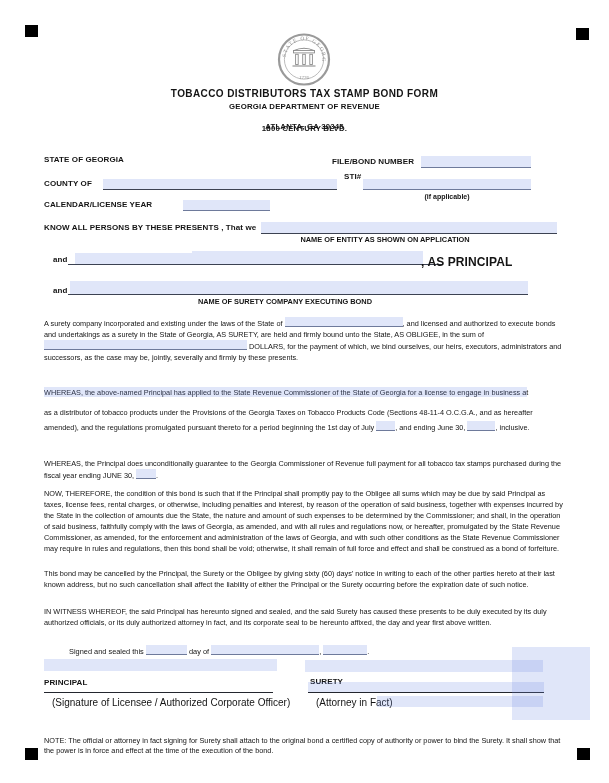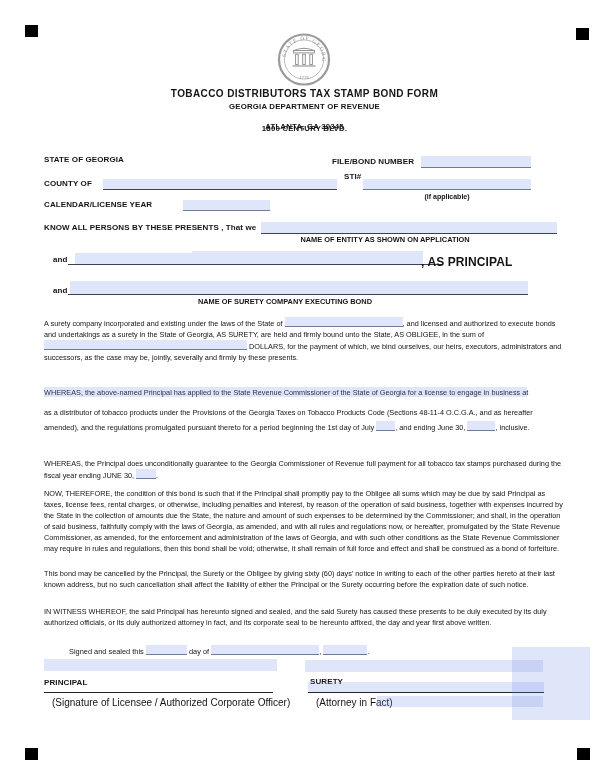--- a/index.html
+++ b/index.html
@@ -128,14 +128,15 @@
 
   <div class="rule" style="left:44px;top:692px;width:229px;"></div>
   <div class="rule" style="left:308px;top:692px;width:236px;"></div>
 
   <div class="abs smcap" style="left:52px;top:697px;">(Signature of  Licensee  /  Authorized  Corporate Officer)</div>
   <div class="abs smcap" style="left:316px;top:697px;">(Attorney in Fact)</div>
   <div class="abs fld" style="left:377px;top:696px;width:166px;height:11px;"></div>
 
   <div class="abs fld" style="left:512px;top:647px;width:78px;height:73px;"></div>
 
+  <div class="abs note" style="left:44px;top:736px;width:523px;">NOTE: The official or attorney in fact signing for Surety shall attach to the original bond a certified copy of authority or power to bind the Surety. It shall show that the power is in force and effect at the time of the execution of the bond.</div>
 
 </div>
 
 </body></html>

